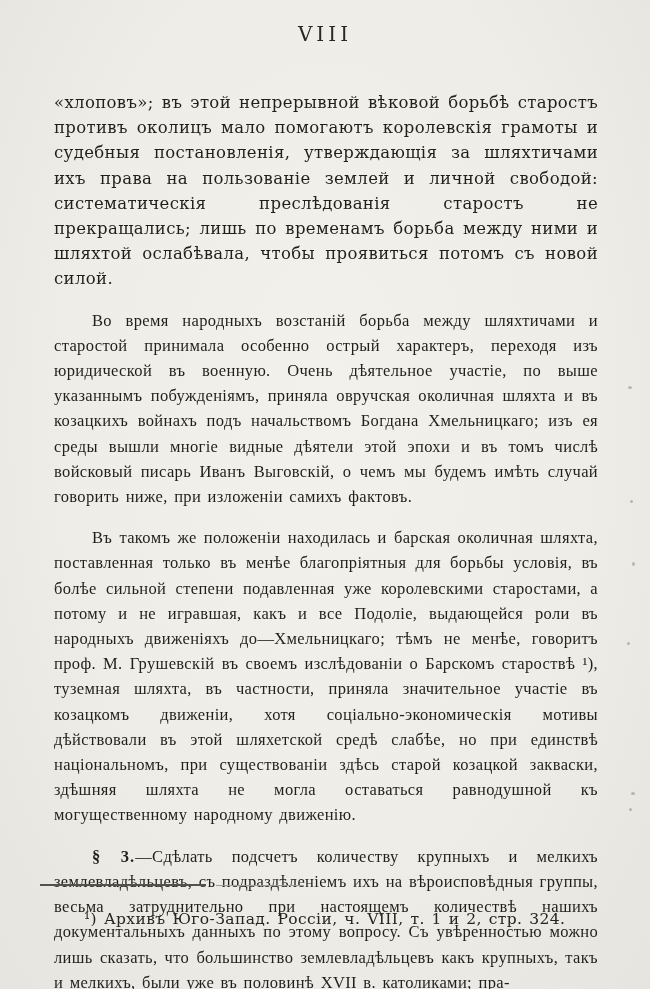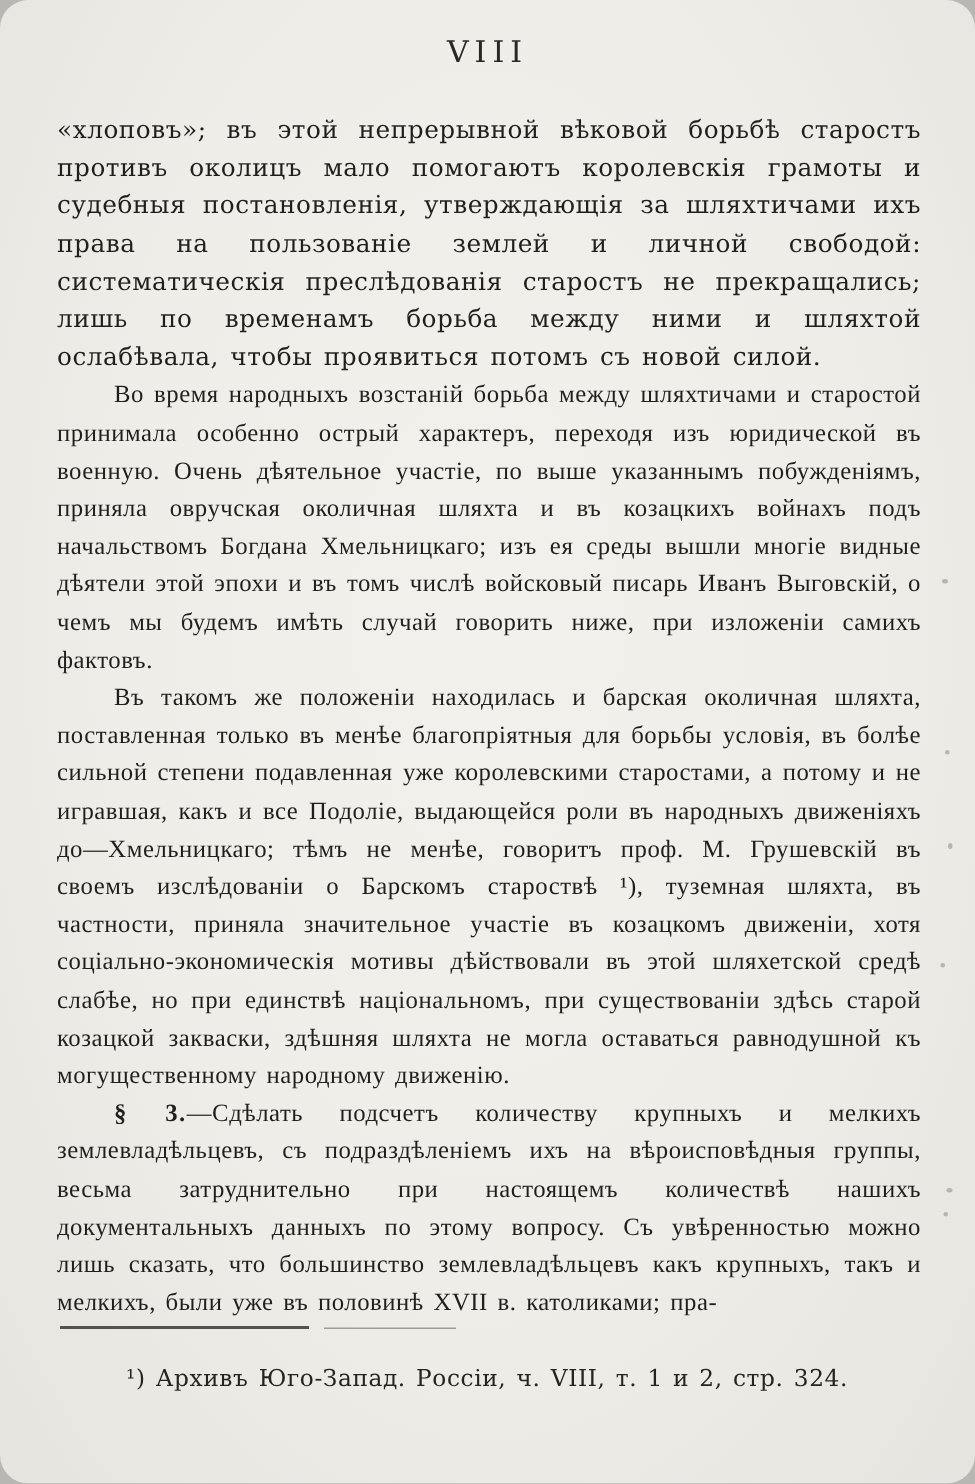--- a/index.html
+++ b/index.html
@@ -9,21 +9,20 @@
   }
   .page {
     position: relative;
     width: 650px;
     height: 989px;
     margin: 0 auto;
     background: radial-gradient(ellipse at 50% 42%, #f3f1ec 0%, #efede7 55%, #e6e4de 100%);
     color: #211f1c;
     font-family: "DejaVu Serif", "Liberation Serif", serif;
     overflow: hidden;
-    border-radius: 19px;
   }
   .page-number {
     position: absolute;
     top: 22px;
     left: 0;
     right: 0;
     text-align: center;
     font-size: 20px;
     letter-spacing: 4px;
     color: #2a2824;
@@ -33,21 +32,21 @@
     top: 74px;
     left: 38px;
     width: 576px;
     font-size: 16.5px;
     line-height: 25.2px;
     text-align: justify;
     letter-spacing: 0.35px;
     word-spacing: 2px;
   }
   .body-text p {
-    margin: 0;
+    margin: 16px;
     text-align: justify;
   }
   .para.indent {
     text-indent: 38px;
     font-family: Liberation Serif, serif;
   }
   .lead {
     font-weight: bold;
     letter-spacing: 1px;
   }

